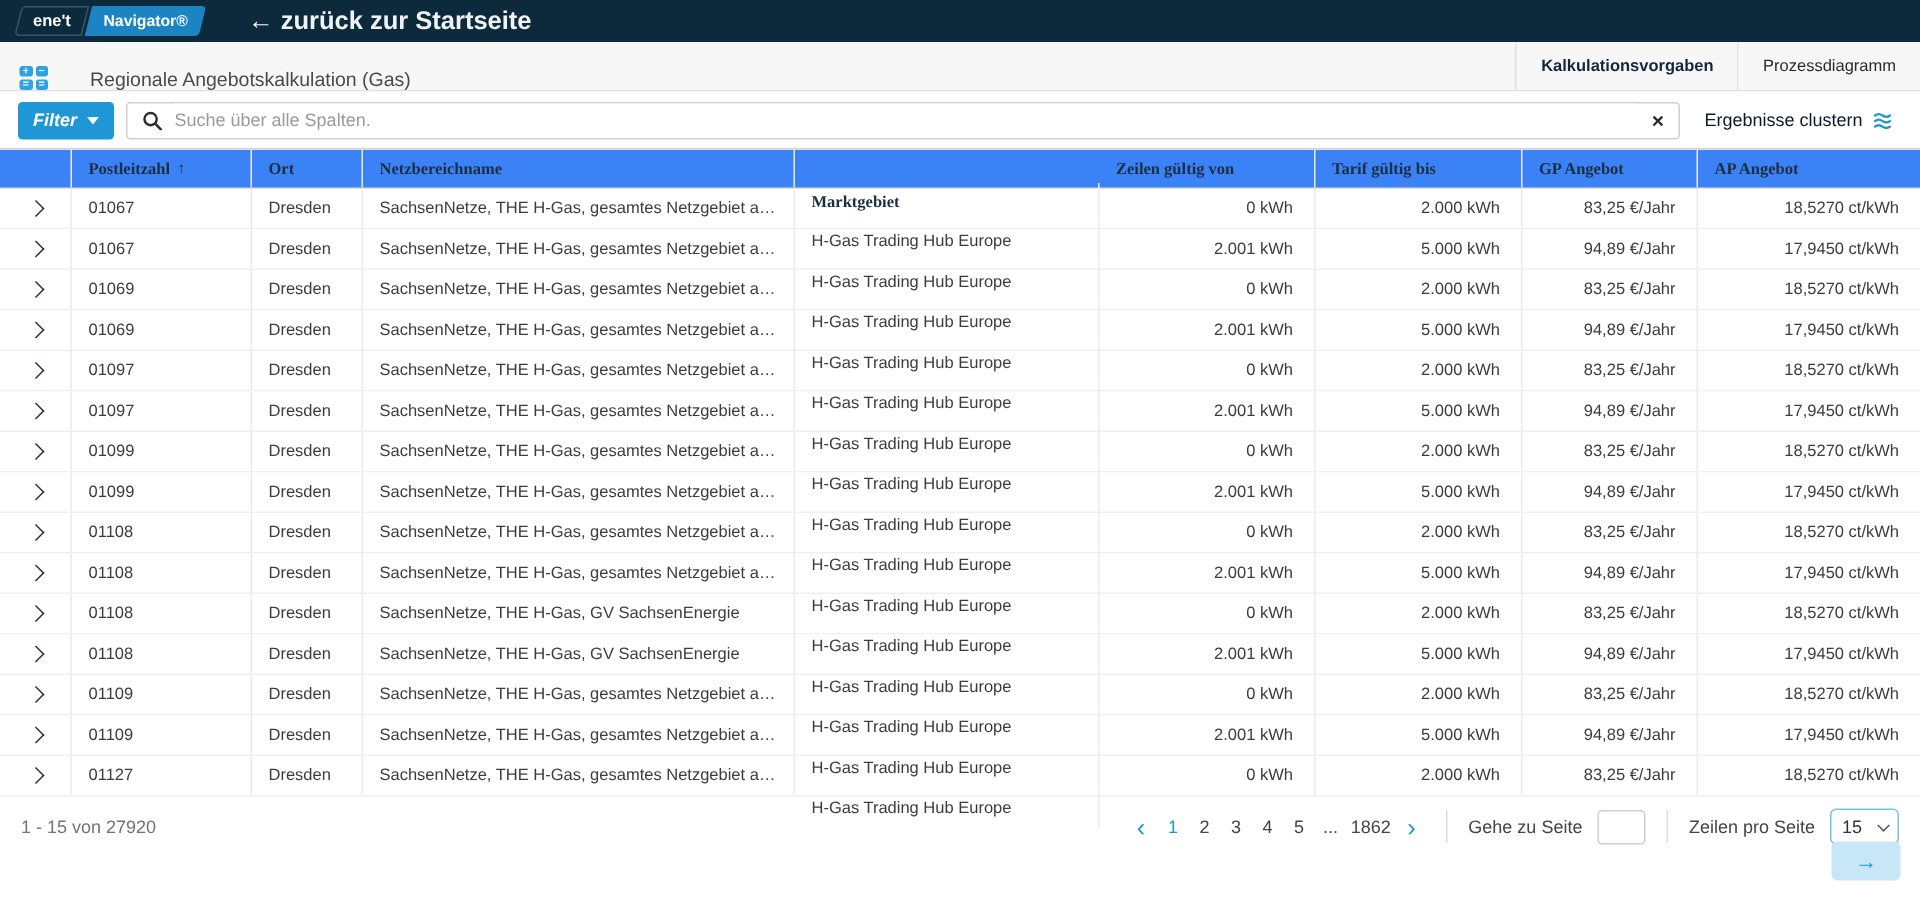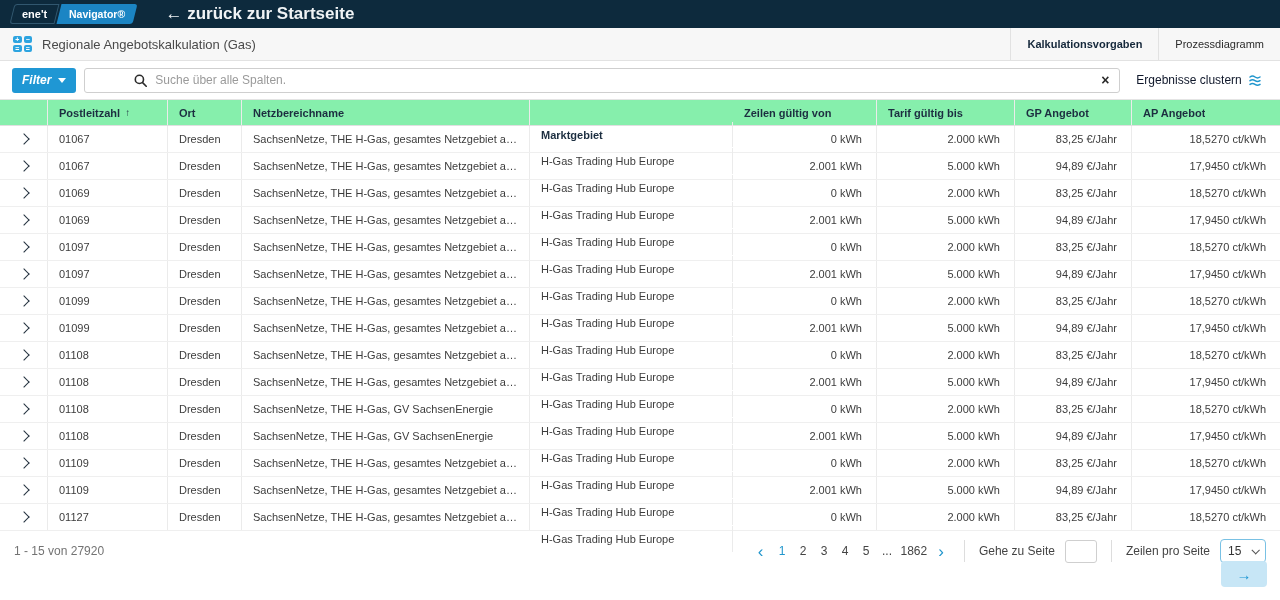--- a/index.html
+++ b/index.html
@@ -23,21 +23,21 @@
   .logo-nav {
     background:#1b85c4; border-radius:0 3px 3px 0; margin-left:2px;
     display:flex; align-items:center; padding:0 10px;
   }
   .logo-nav span { transform:skewX(14deg); color:#fff; font-size:10.5px; font-weight:bold; }
   .back-link { color:#f0f3f5; font-size:17px; font-weight:bold; margin-left:30px; cursor:pointer; }
 
   
   .titlebar {
     height:33px; background:#f7f7f7; border-bottom:1px solid #e2e2e2;
-    display:flex; align-items:center; padding-left:13px;
+    display:flex; align-items:flex-end; padding-left:13px;gap:18px;
   }
   .calc-icon { width:19px; height:16px; display:grid; grid-template-columns:1fr 1fr; grid-template-rows:1fr 1fr; gap:2px; margin-right:10px; }
   .calc-icon i {
     background:#2da4e0; border-radius:2px; color:#fff; font-style:normal;
     font-size:7px; line-height:7px; display:flex; align-items:center; justify-content:center; font-weight:bold;
   }
   .page-title { font-size:13px; color:#4a4a4a; }
   .titlebar-actions { margin-left:auto; display:flex; align-self:stretch; }
   .titlebar-btn {
     display:flex; align-items:center; padding:3px 16px; font-size:11px;
@@ -48,36 +48,36 @@
   
   .toolbar { height:38px; display:flex; align-items:center; padding:0 12px; background:#fff; }
   .filter-btn {
     background:#1f97d4; color:#fff; font-size:12px; font-weight:bold;
     border:none; border-radius:3px; height:25px; padding:0 10px;
     display:flex; align-items:center; gap:7px; cursor:pointer;font-style:italic;
   }
   .caret-down { width:0; height:0; border-left:4px solid transparent; border-right:4px solid transparent; border-top:5px solid #fff; }
   .search-wrap {
     flex:0 0 auto; width:1036px; height:25px; margin-left:8px;
-    border:1px solid #cfcfcf; border-radius:3px; display:flex; align-items:center; background:#fff;padding-left:39px;
+    border:1px solid #cfcfcf; border-radius:3px; display:flex; align-items:center; background:#fff;
   }
   .search-icon { margin:0 8px 0 10px; flex:0 0 auto; }
   .search-input {
     border:none; outline:none; flex:1; font-size:12px; color:#3c3c3c; height:100%;
     font-family:"Liberation Sans", sans-serif;
   }
   .search-input::placeholder { color:#9a9a9a; }
   .clear-x { font-size:14px; font-weight:bold; color:#2b2b2b; padding:0 10px; cursor:pointer; }
   .tool-link { display:flex; align-items:center; gap:6px; color:#0f172a; font-size:12px; cursor:pointer; white-space:nowrap; }
   .tool-link.cluster { margin-left:16px; }
 
   
   .tbl { width:1280px; }
   .tr { display:flex; height:27px; border-bottom:1px solid #efefef; background:#fff; }
-  .thead .tr { background:#86efac; border-top:1px solid #e4e4e4; border-bottom:1px solid #e0e0e0; }
+  .thead .tr { background:#3b82f6; border-top:1px solid #e4e4e4; border-bottom:1px solid #e0e0e0;font-family:Liberation Serif, serif; }
   .td, .th {
     display:flex; align-items:center; padding:0 8px 0 11px; font-size:11px;
     white-space:nowrap; overflow:hidden; text-overflow:ellipsis;
     border-right:1px solid #ebebeb; height:100%;
   }
   .tr > div:last-child { border-right:none; }
   .th { font-weight:bold; color:#1c2e40; font-size:11px; }
   .td { color:#3c3c3c; }
   .td.num { justify-content:flex-end; padding-right:14px; }
   .td span, .th span { overflow:hidden; text-overflow:ellipsis; white-space:nowrap; }

